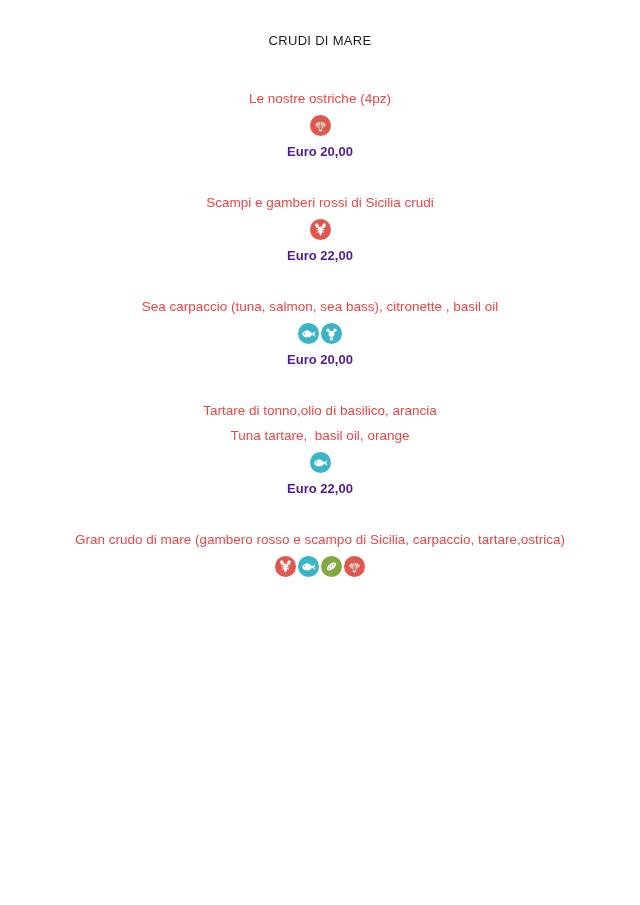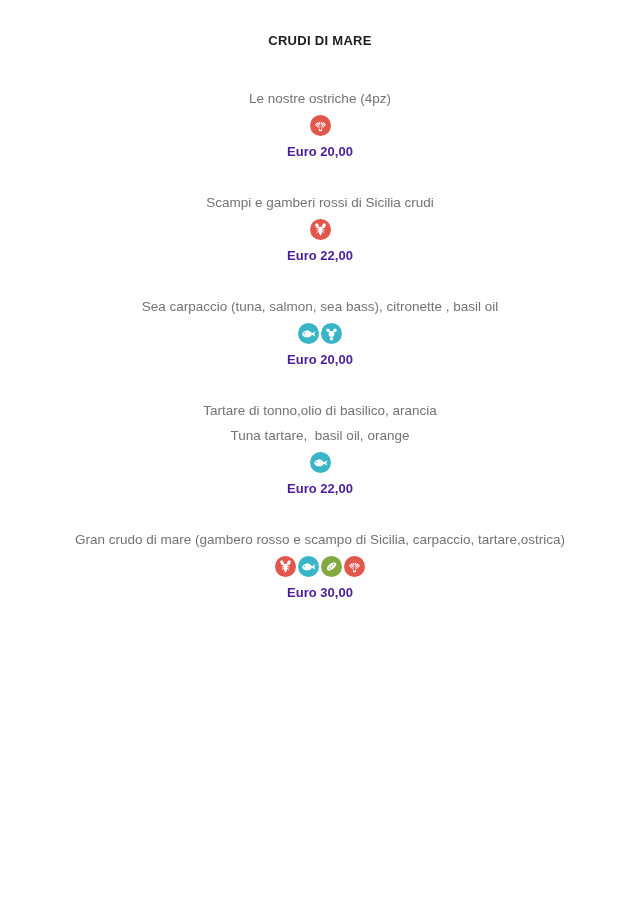--- a/index.html
+++ b/index.html
@@ -16,33 +16,33 @@
     font-family: "Liberation Sans", sans-serif;
     color: #3d3d3d;
     text-align: center;
     box-sizing: border-box;
     padding-top: 32px;
     overflow: hidden;
   }
   .title {
     font-size: 13px;
     line-height: 18px;
-    font-weight: bold;
+    font-weight: normal;
     color: #1c1c1c;
     letter-spacing: 0.3px;
     margin-bottom: 36px;
     white-space: pre-wrap;
   }
   .item {
     margin-bottom: 26px;
   }
   .line-it, .line-en {
     font-size: 13.5px;
     line-height: 25px;
-    color: #737373;
+    color: #ef4444;
     white-space: pre-wrap;
   }
   .icons {
     height: 28px;
     display: flex;
     justify-content: center;
     align-items: center;
     gap: 2px;
   }
   .ic {
@@ -160,16 +160,15 @@
       <svg class="ic teal">
           <use href="#ic-fish"></use>
         </svg>
       <svg class="ic green">
           <use href="#ic-pod"></use>
         </svg>
       <svg class="ic red">
           <use href="#ic-shell"></use>
         </svg>
     </div>
-    <div class="price">Euro 30,00</div>
   </div>
 
 </div>
 
 </body></html>

